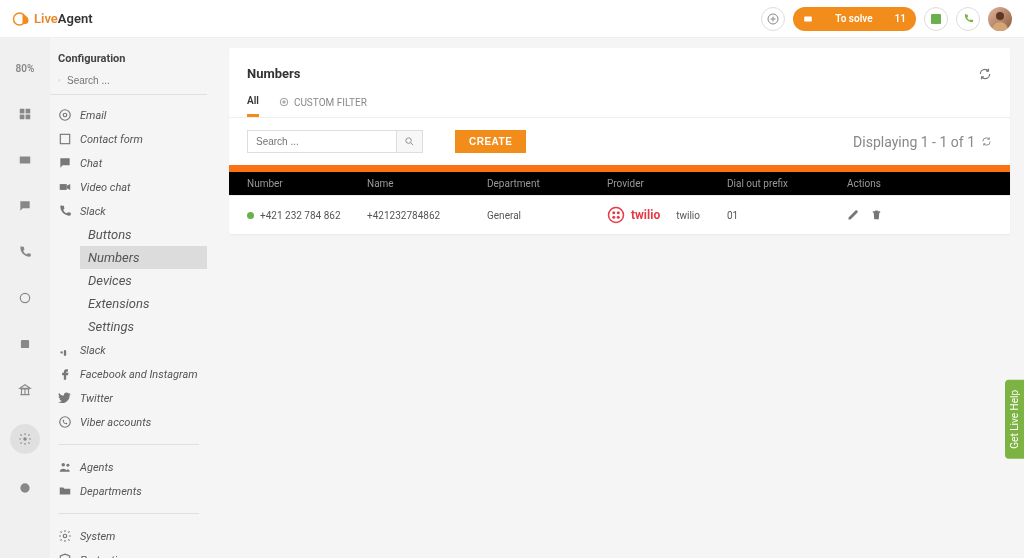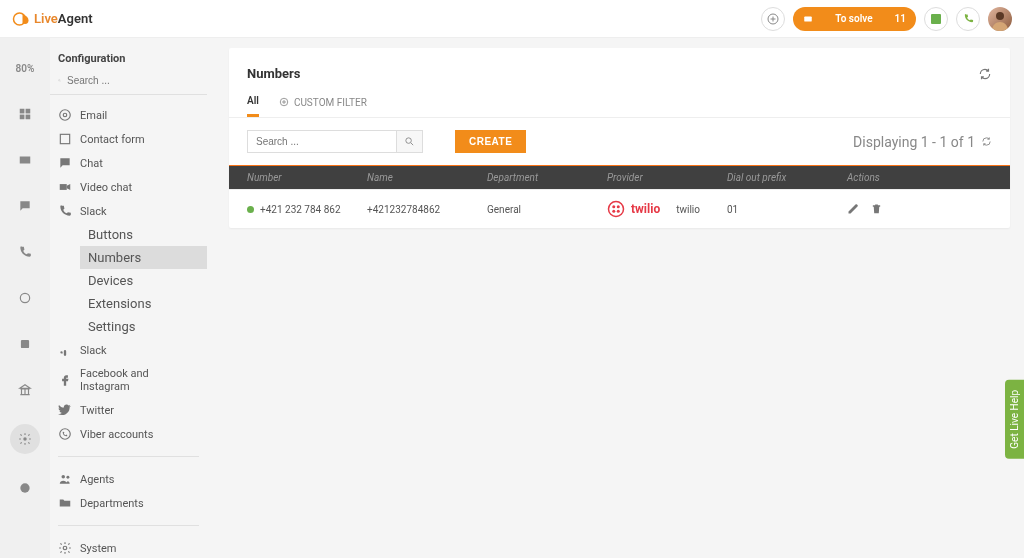--- a/index.html
+++ b/index.html
@@ -28,21 +28,21 @@
 .iconrail { width: 50px; background: #f0f0f0; display: flex; flex-direction: column; align-items: center; gap: 22px; padding-top: 18px; }
 .rail-item { width: 24px; height: 24px; display: flex; align-items: center; justify-content: center; color: #888; font-size: 12px; text-align: right; }
 .rail-pct { font-size: 10px; color: #888; font-weight: 600; }
 .rail-active { background: #e0e0e0; border-radius: 50%; width: 30px; height: 30px; }
 
 
 .sidebar { width: 165px; padding: 14px 8px 14px 0; overflow-y: auto; }
 .sidebar-title { font-size: 11px; font-weight: 700; color: #444; padding: 0 8px 8px 8px; }
 .search-row { display: flex; align-items: center; gap: 6px; padding: 2px 8px 8px 8px; border-bottom: 1px solid #e0e0e0; color: #aaa; }
 .search-row input { border: none; background: transparent; font-size: 10px; color: #888; outline: none; flex: 1; }
-.nav-group { margin-top: 8px; }
+.nav-group { margin-top: 8px; font-style: italic; }
 .nav-item { display: flex; align-items: center; gap: 8px; padding: 5px 8px; font-size: 11px; color: #555; cursor: pointer; }
 .nav-item svg, .nav-item .ic { width: 14px; height: 14px; color: #777; flex-shrink:0; }
 .nav-sub { padding-left: 30px; }
 .nav-sub .nav-item { padding: 4px 8px; font-size: 13px; }
 .nav-sub .active { background: #dcdcdc; }
 .nav-divider { border: none; border-top: 1px solid #e0e0e0; margin: 10px 8px; }
 
 
 .main { flex: 1; padding: 10px 14px 14px 14px; overflow: auto; }
 .card { background: #fff; border-radius: 2px; box-shadow: 0 1px 2px rgba(0,0,0,0.05); }
@@ -52,21 +52,21 @@
 .tabs { display: flex; gap: 20px; padding: 14px 18px 0 18px; border-bottom: 1px solid #eee; }
 .tab { font-size: 10px; color: #888; padding-bottom: 8px; cursor: pointer; display:flex; align-items:center; gap:5px; }
 .tab.active { color: #333; border-bottom: 3px solid #f28c1a; font-weight:600; }
 .toolbar { display: flex; align-items: center; padding: 12px 18px; gap: 12px; }
 .search-box { display: flex; }
 .search-box input { border: 1px solid #ddd; padding: 5px 8px; font-size: 10px; width: 150px; outline:none; }
 .search-btn { border: 1px solid #ddd; border-left:none; background: #f7f7f7; width: 26px; display:flex; align-items:center; justify-content:center; color:#888; }
 .create-btn { background: #f28c1a; color: #fff; border: none; padding: 6px 14px; font-size: 10px; font-weight: 600; letter-spacing: 0.5px; margin-left: 20px; }
 .display-info { margin-left: auto; font-size: 14px; color: #888; display:flex; align-items:center; gap:6px; }
 .table { width: 100%; font-size: 10px; }
-.thead { display: grid; grid-template-columns: 120px 120px 120px 120px 120px 80px; padding: 6px 18px; color: #999; background:#404040; border-top:1px solid #f97316; border-bottom:1px solid #eee;font-style:italic; }
+.thead { display: grid; grid-template-columns: 120px 120px 120px 120px 120px 80px; padding: 6px 18px; color: #999; background:#000000; border-top:7px solid #f97316; border-bottom:1px solid #eee; }
 .trow { display: grid; grid-template-columns: 120px 120px 120px 120px 120px 80px; padding: 10px 18px; align-items:center; color:#555; }
 .status-num { display:flex; align-items:center; gap:6px; }
 .status-dot { width:7px; height:7px; background:#6ab04c; border-radius:50%; }
 .twilio-cell { display:flex; align-items:center; gap:6px; }
 .twilio-logo { width:18px; height:18px; }
 .twilio-text { color:#e63946; font-weight:700; font-size:12px; }
 .actions-cell { display:flex; gap:12px; color:#777; }
 
 
 .livehelp { position: absolute; right: 0; top: 380px; background: #7cb342; color: #fff; writing-mode: vertical-rl; transform: rotate(180deg); padding: 10px 4px; font-size: 10px; border-radius: 0 4px 4px 0; }

